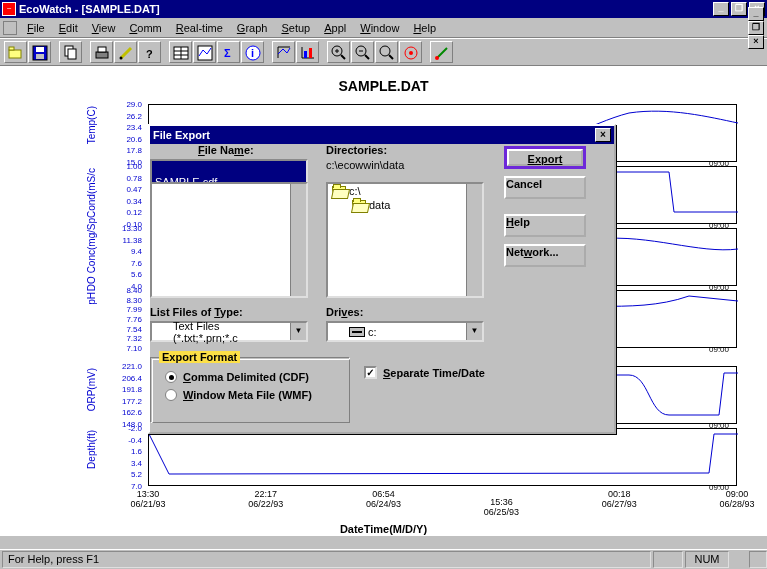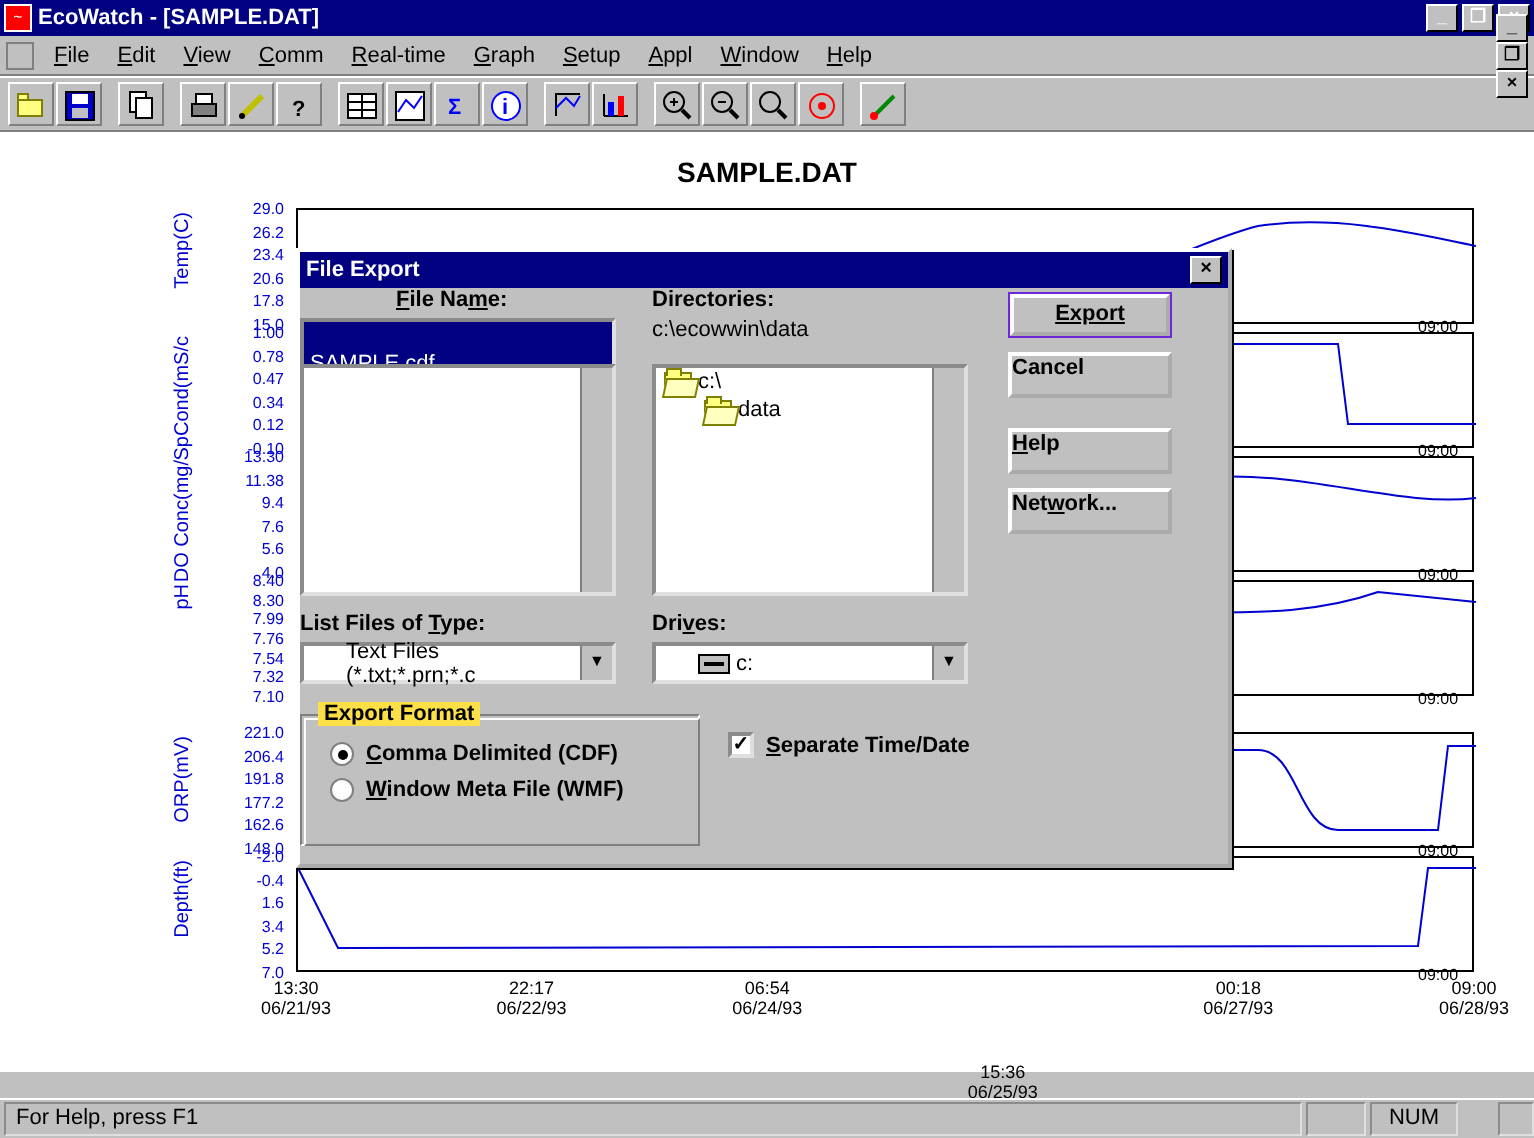--- a/index.html
+++ b/index.html
@@ -44,21 +44,21 @@
 .lbl { font-size: 11px; font-weight: bold; position:absolute;}
 .txtin { position:absolute; background:#fff; border: 2px inset #dfdfdf; padding: 15px 3px; font-size:11px;}
 .txtin.sel { background:#000080; color:#fff;}
 .listbox { position:absolute; background:#fff; border: 2px inset #dfdfdf;}
 .listbox .scroll { position:absolute; right:0; top:0; bottom:0; width:16px; background:#c0c0c0; border-left: 1px solid #808080;}
 .listbox .item { padding: 1px 4px; display:flex; align-items:center; gap:3px;}
 .folder { width:14px; height:11px; background:#ffff80; border:1px solid #808000; position:relative;}
 .folder::before { content:""; position:absolute; top:-3px; left:0; width:6px; height:3px; background:#ffff80; border:1px solid #808000; border-bottom:0;}
 .folder.open::after { content:""; position:absolute; left:-1px; top:2px; width:15px; height:8px; background:#ffffc0; border:1px solid #808000; transform: skewX(-12deg);}
 .btn { position:absolute; width:82px; height:23px; background:#c0c0c0; border: 2px outset #fff; font-weight:bold; cursor:pointer;}
-.btn.default { border: 1px solid #6d28d9; padding:0;}
+.btn.default { border: 3px solid #6d28d9; padding:0;}
 .btn.default span { display:block; width:100%; height:100%; border: 2px outset #fff; line-height:17px; text-align:center;}
 .btn span u { text-decoration: underline;}
 .combo { position:absolute; background:#fff; border: 2px inset #dfdfdf; display:flex;}
 .combo .val { flex:1; padding: 1px 21px; display:flex; align-items:center; gap:3px;}
 .combo .arr { width: 16px; background:#c0c0c0; border-left: 1px solid #808080; text-align:center; font-size:8px; line-height: 16px;}
 .drive { width:16px; height:10px; background:#c0c0c0; border:1px solid #000; position:relative;}
 .drive::after { content:""; position:absolute; left:2px; top:3px; width:10px; height:2px; background:#000;}
 .group { position:absolute; border: 1px solid #808080; border-right-color:#fff; border-bottom-color:#fff;}
 .group::after { content:""; position:absolute; inset: 1px -1px -1px 1px; border: 1px solid #fff; border-right-color:#808080; border-bottom-color:#808080; pointer-events:none;}
 .grouplbl { position:absolute; top:-7px; left:8px; background:#fde047; padding: 0 3px; font-weight:bold; z-index: 2;}
@@ -304,25 +304,26 @@
       <div class="miniy" style="left: 112px; top: 416px;">7.0</div>
       <div class="plotrow" style="top: 362px; height: 58px;">
         <svg class="curve" width="589" height="58">
           <path d="M0,5 L20,45 L560,44 L565,5 L589,5"></path>
         </svg>
       </div>
       <div style="position: absolute; font-size: 8px; left: 709px; top: 417px;">09:00</div>
       <div class="xt" style="left: 118px; top: 423px;">13:30<br>06/21/93</div>
       <div class="xt" style="left: 235.8px; top: 423px;">22:17<br>06/22/93</div>
       <div class="xt" style="left: 353.6px; top: 423px;">06:54<br>06/24/93</div>
-      <div class="xt" style="left: 471.4px; top: 431px; margin-top: 34px;">15:36<br>06/25/93</div>
+      <div class="xt" style="left: 471.4px; top: 431px;">15:36<br>06/25/93</div>
       <div class="xt" style="left: 589.2px; top: 423px;">00:18<br>06/27/93</div>
       <div class="xt" style="left: 707px; top: 423px;">09:00<br>06/28/93</div>
     </div>
 
+  <div class="xlabel" style="top: 457px;">DateTime(M/D/Y)</div>
 </div>
 
 <div class="dialog">
   <div class="dtitle">
     <span>File Export</span>
     <div class="close">×</div>
   </div>
   <div class="dbody">
     <div class="lbl" style="left:0; top:0;padding-left:48px;"><u>F</u>ile Na<u>m</u>e:</div>
     <div class="txtin sel" style="left:0; top:15px; width:158px;">SAMPLE.cdf</div>

